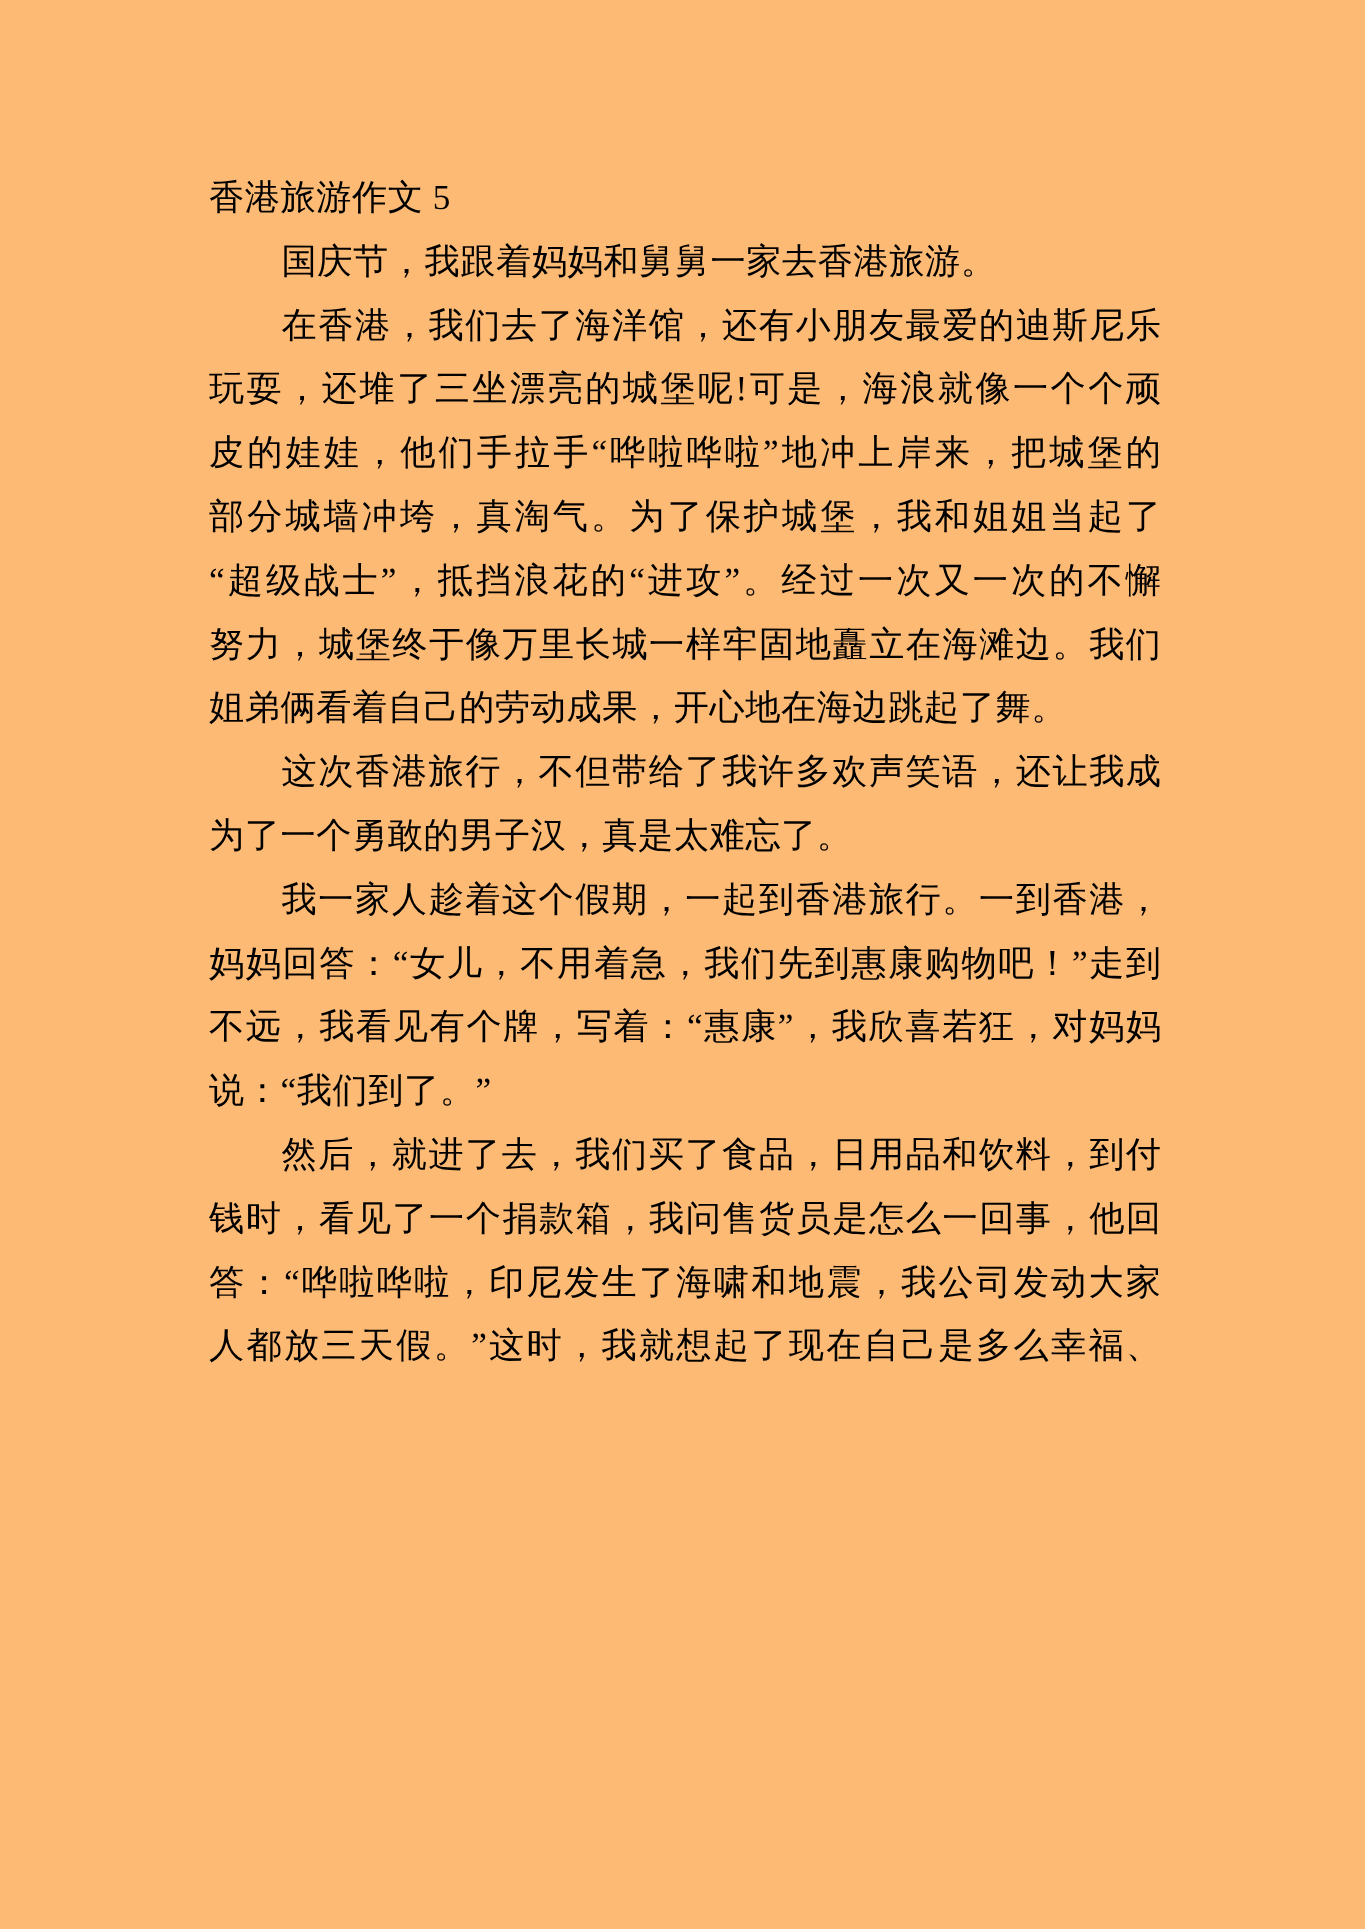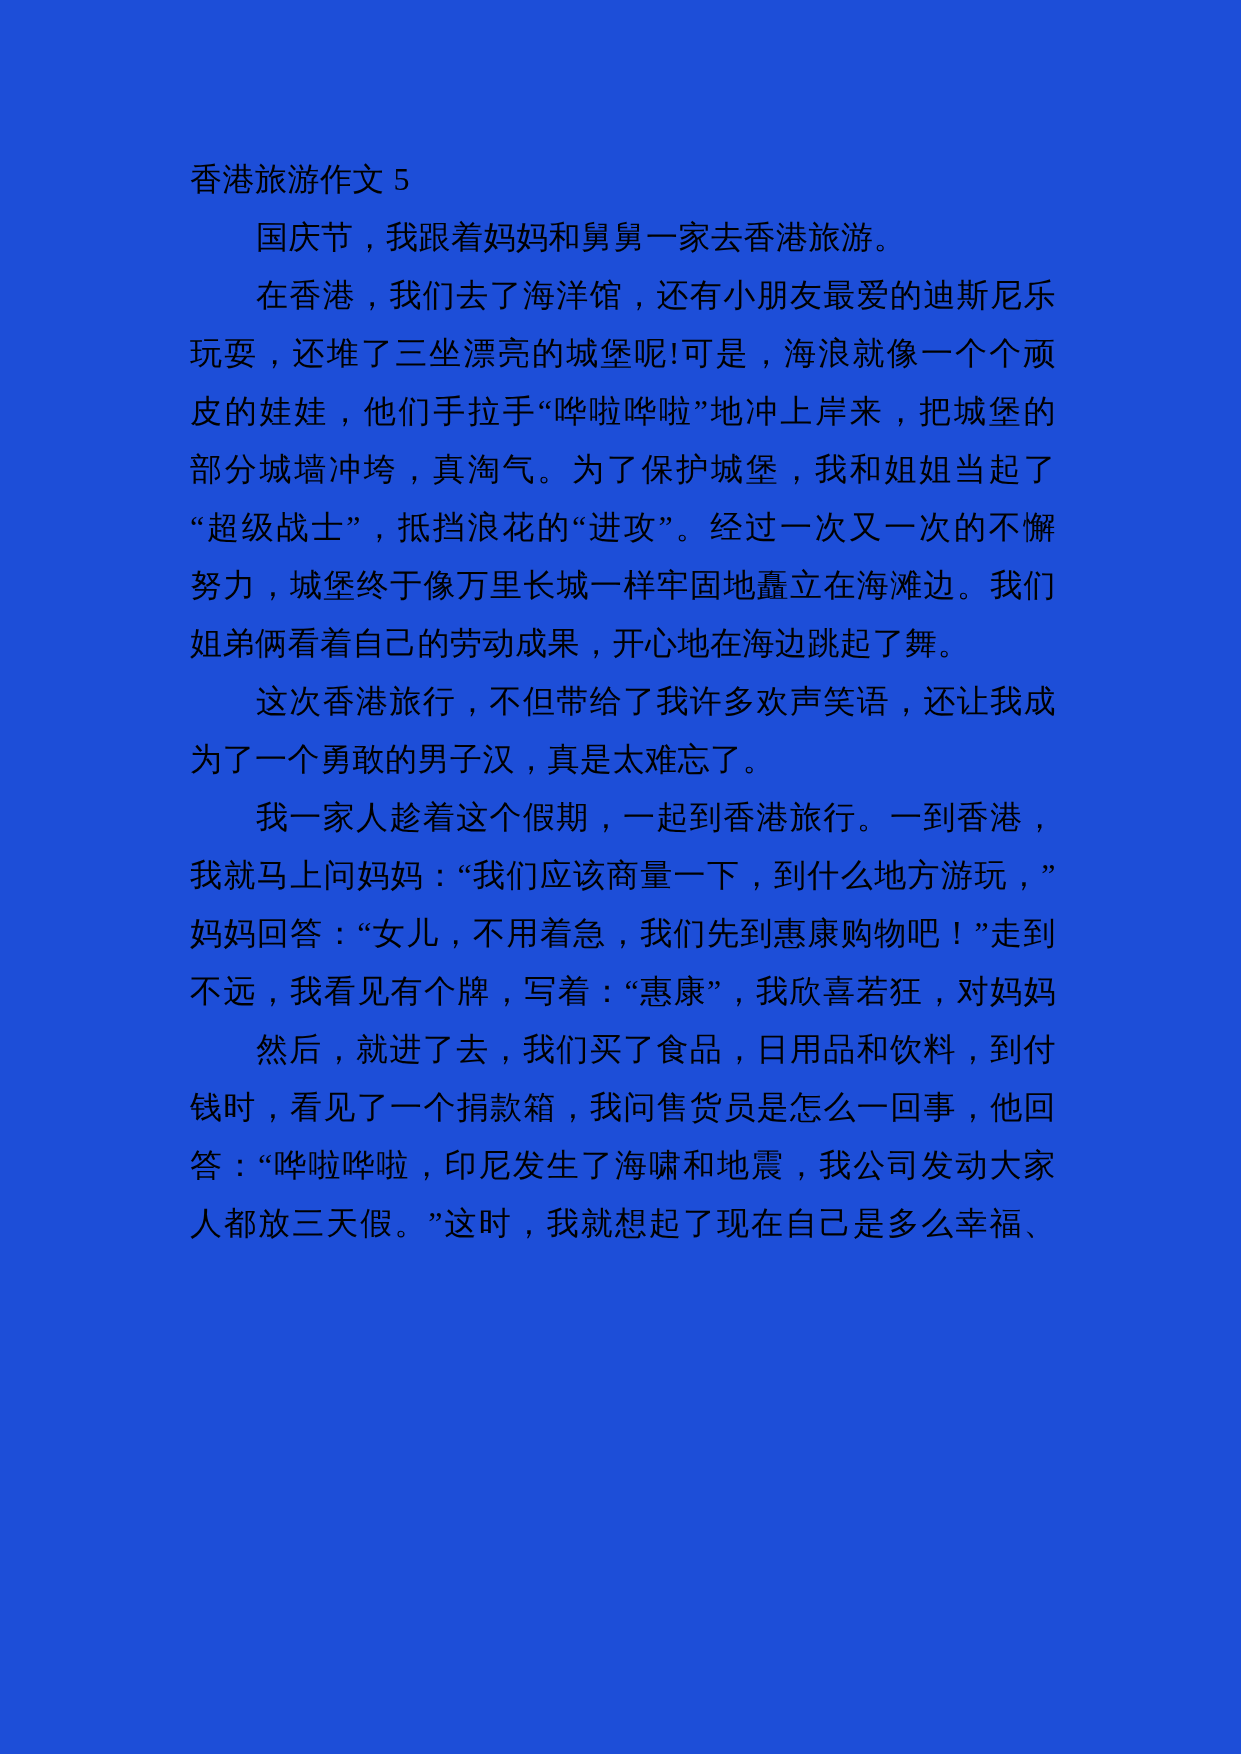--- a/index.html
+++ b/index.html
@@ -4,21 +4,21 @@
 <style>
   html, body {
     margin: 0;
     padding: 0;
     background: #ffffff;
   }
   .page {
     position: relative;
     width: 1241px;
     height: 1754px;
-    background: #1d4ed8;
+    background: #fdba74;
     overflow: hidden;
     font-family: "Liberation Serif", "DejaVu Serif", serif;
     color: #000000;
   }
   .text-block {
     position: absolute;
     left: 190px;
     top: 150px;
     width: 866px;
   }
@@ -48,21 +48,21 @@
       <div class="line j indent">在香港，我们去了海洋馆，还有小朋友最爱的迪斯尼乐</div>
       <div class="line j">玩耍，还堆了三坐漂亮的城堡呢!可是，海浪就像一个个顽</div>
       <div class="line j">皮的娃娃，他们手拉手“哗啦哗啦”地冲上岸来，把城堡的</div>
       <div class="line j">部分城墙冲垮，真淘气。为了保护城堡，我和姐姐当起了</div>
       <div class="line j">“超级战士”，抵挡浪花的“进攻”。经过一次又一次的不懈</div>
       <div class="line j">努力，城堡终于像万里长城一样牢固地矗立在海滩边。我们</div>
       <div class="line">姐弟俩看着自己的劳动成果，开心地在海边跳起了舞。</div>
       <div class="line j indent">这次香港旅行，不但带给了我许多欢声笑语，还让我成</div>
       <div class="line">为了一个勇敢的男子汉，真是太难忘了。</div>
       <div class="line j indent">我一家人趁着这个假期，一起到香港旅行。一到香港，</div>
-      <div class="line j">我就马上问妈妈：“我们应该商量一下，到什么地方游玩，”</div>
       <div class="line j">妈妈回答：“女儿，不用着急，我们先到惠康购物吧！”走到</div>
       <div class="line j">不远，我看见有个牌，写着：“惠康”，我欣喜若狂，对妈妈</div>
+      <div class="line">说：“我们到了。”</div>
       <div class="line j indent">然后，就进了去，我们买了食品，日用品和饮料，到付</div>
       <div class="line j">钱时，看见了一个捐款箱，我问售货员是怎么一回事，他回</div>
       <div class="line j">答：“哗啦哗啦，印尼发生了海啸和地震，我公司发动大家</div>
       <div class="line j">人都放三天假。”这时，我就想起了现在自己是多么幸福、</div>
     </div>
 </div>
 
 </body></html>

